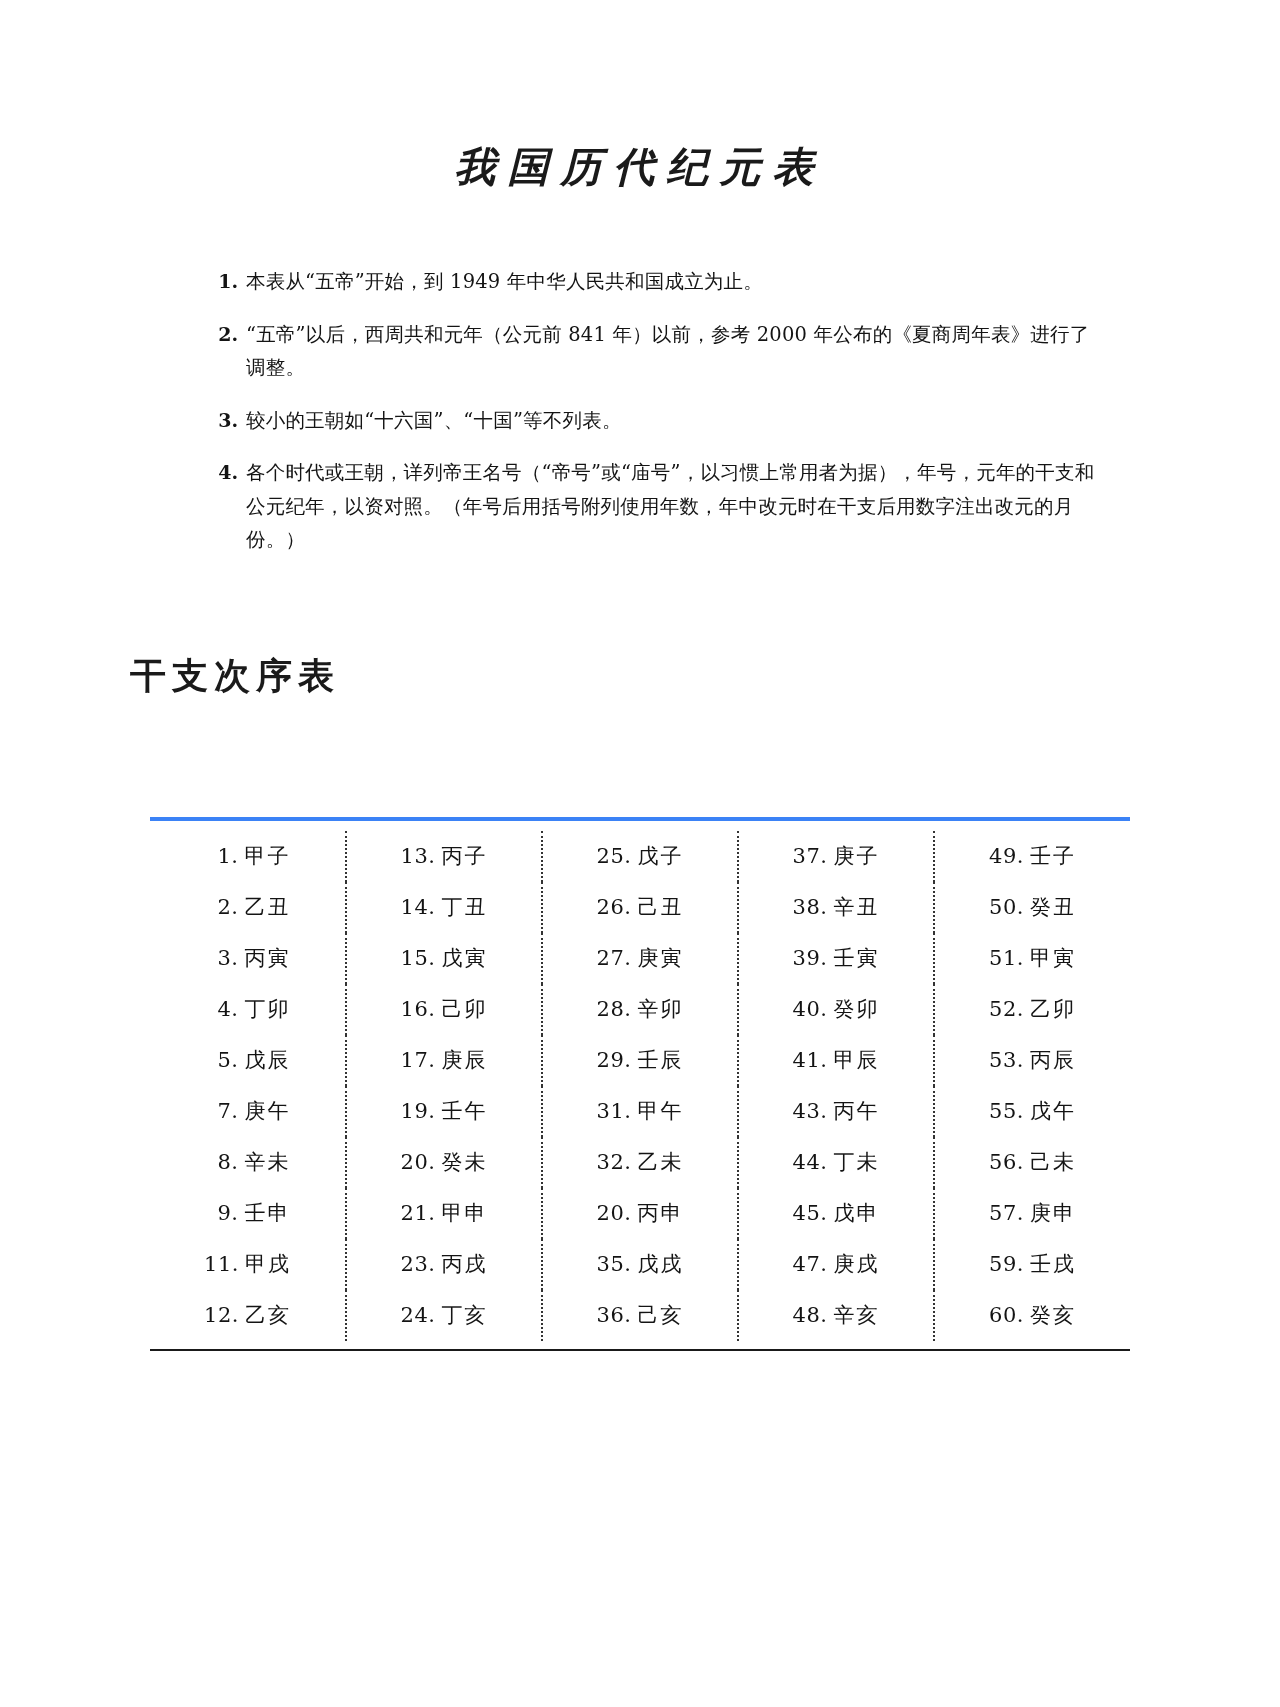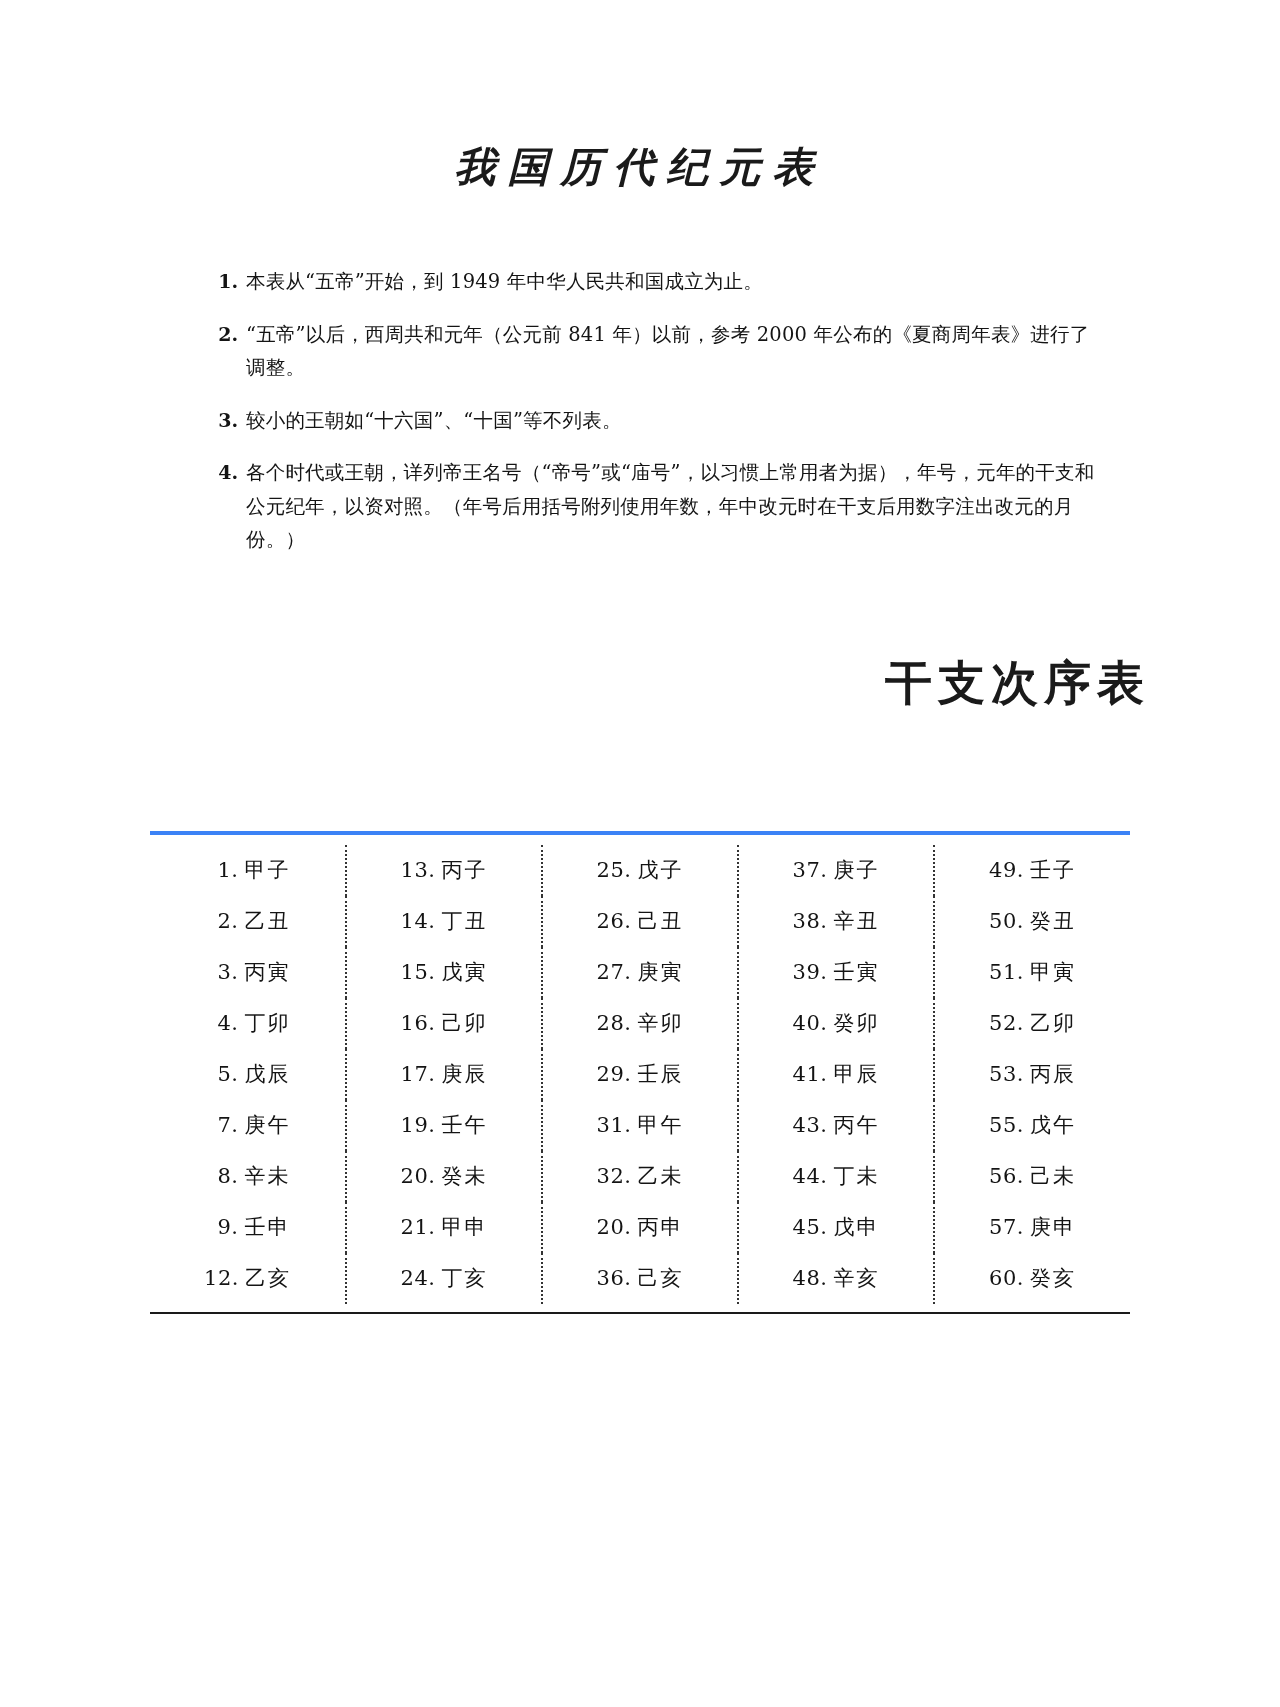--- a/index.html
+++ b/index.html
@@ -53,23 +53,23 @@
     text-align: right;
     padding-right: 8px;
     flex: 0 0 auto;
     font-size: 19px;
   }
   .note-text {
     flex: 1 1 auto;
     letter-spacing: 0.2px;
   }
   .section-title {
-    text-align: right;
-    font-family: "DejaVu Serif", "Liberation Serif", serif;
-    font-size: 47px;
+    text-align: left;
+    font-family: "DejaVu Serif", "Liberation Serif", serif;
+    font-size: 36px;
     font-weight: 700;
     letter-spacing: 6px;
     margin-top: 95px;
     color: #1a1a1a;
   }
   .ganzhi-wrap {
     margin-top: 116px;
     margin-left: 20px;
     margin-right: 20px;
     border-top: 4px solid #3b82f6;
@@ -185,20 +185,27 @@
           <td class="sep"><span class="cell-num">56.</span><span class="cell-name">己未</span></td>
         </tr>
         <tr>
           <td><span class="cell-num">9.</span><span class="cell-name">壬申</span></td>
           <td class="sep"><span class="cell-num">21.</span><span class="cell-name">甲申</span></td>
           <td class="sep"><span class="cell-num">20.</span><span class="cell-name">丙申</span></td>
           <td class="sep"><span class="cell-num">45.</span><span class="cell-name">戊申</span></td>
           <td class="sep"><span class="cell-num">57.</span><span class="cell-name">庚申</span></td>
         </tr>
         <tr>
+          <td><span class="cell-num">11.</span><span class="cell-name">甲戌</span></td>
+          <td class="sep"><span class="cell-num">23.</span><span class="cell-name">丙戌</span></td>
+          <td class="sep"><span class="cell-num">35.</span><span class="cell-name">戊戌</span></td>
+          <td class="sep"><span class="cell-num">47.</span><span class="cell-name">庚戌</span></td>
+          <td class="sep"><span class="cell-num">59.</span><span class="cell-name">壬戌</span></td>
+        </tr>
+        <tr>
           <td><span class="cell-num">12.</span><span class="cell-name">乙亥</span></td>
           <td class="sep"><span class="cell-num">24.</span><span class="cell-name">丁亥</span></td>
           <td class="sep"><span class="cell-num">36.</span><span class="cell-name">己亥</span></td>
           <td class="sep"><span class="cell-num">48.</span><span class="cell-name">辛亥</span></td>
           <td class="sep"><span class="cell-num">60.</span><span class="cell-name">癸亥</span></td>
         </tr>
       </tbody>
     </table>
   </div>
 

